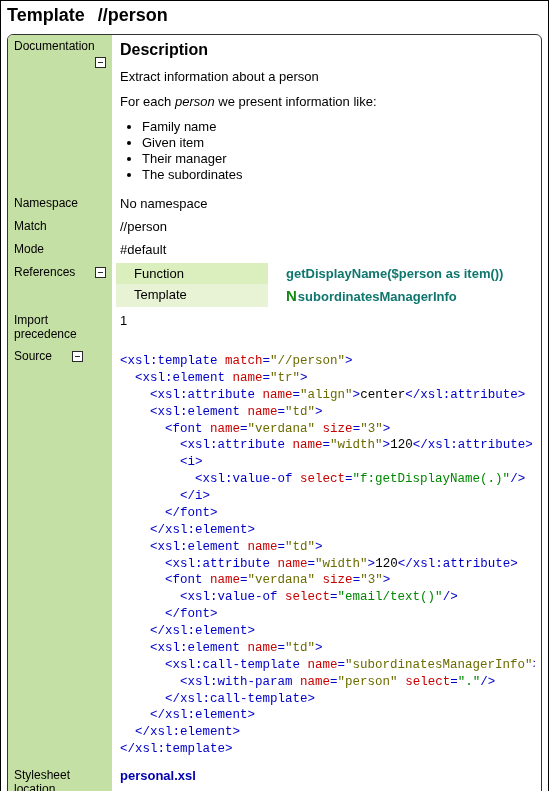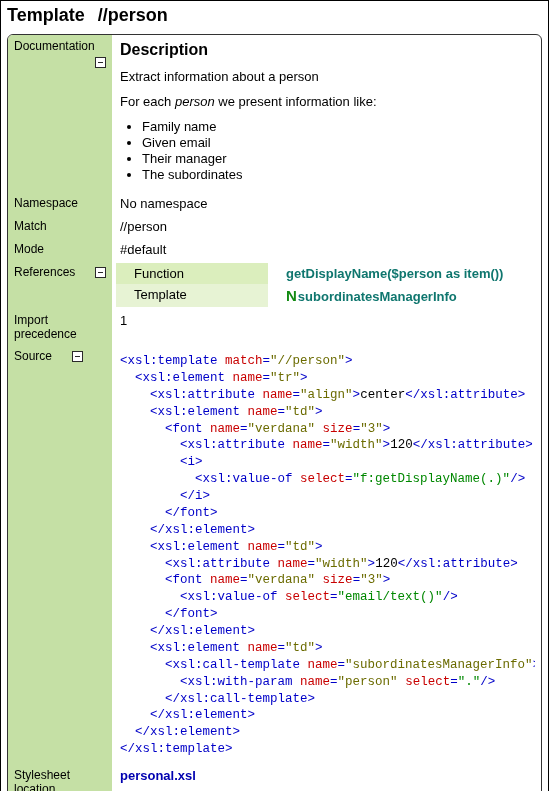--- a/index.html
+++ b/index.html
@@ -160,21 +160,21 @@
           </div>
         </td>
         <td class="content">
           <div class="desc-head">Description</div>
           <div class="desc-p">Extract information about a person</div>
           <div class="desc-p">
             <span>For each </span><em>person</em><span> we present information like:</span>
           </div>
           <ul class="doc-list">
             <li>Family name</li>
-            <li>Given email</li>
+            <li>Given item</li>
             <li>Their manager</li>
             <li>The subordinates</li>
           </ul>
         </td>
       </tr>
 
       <tr>
         <td class="label">Namespace</td>
         <td class="content">No namespace</td>
       </tr>

